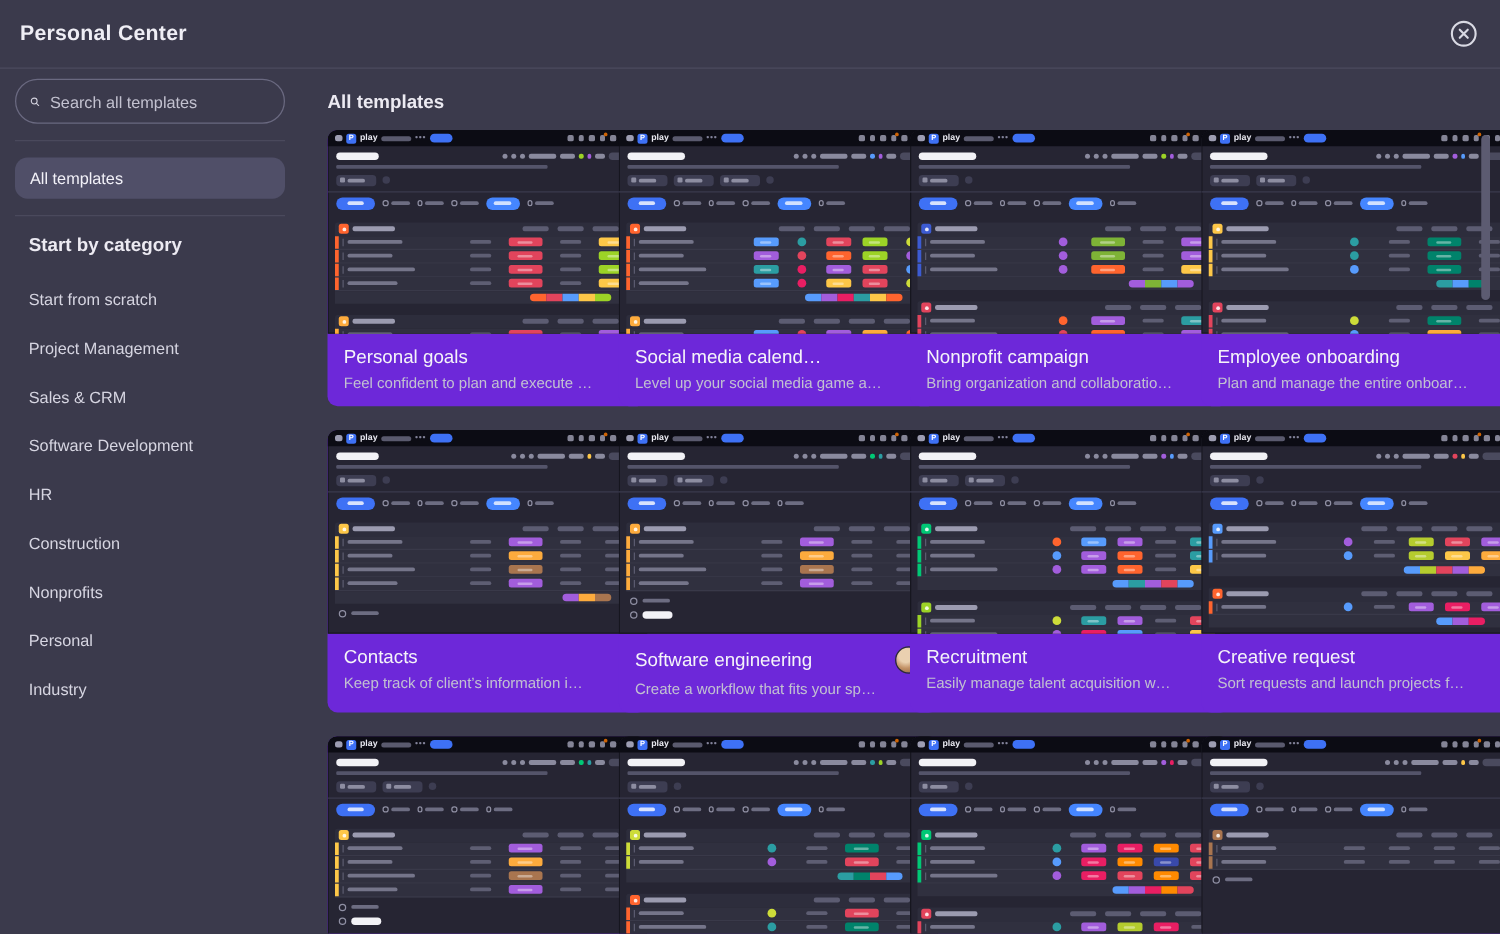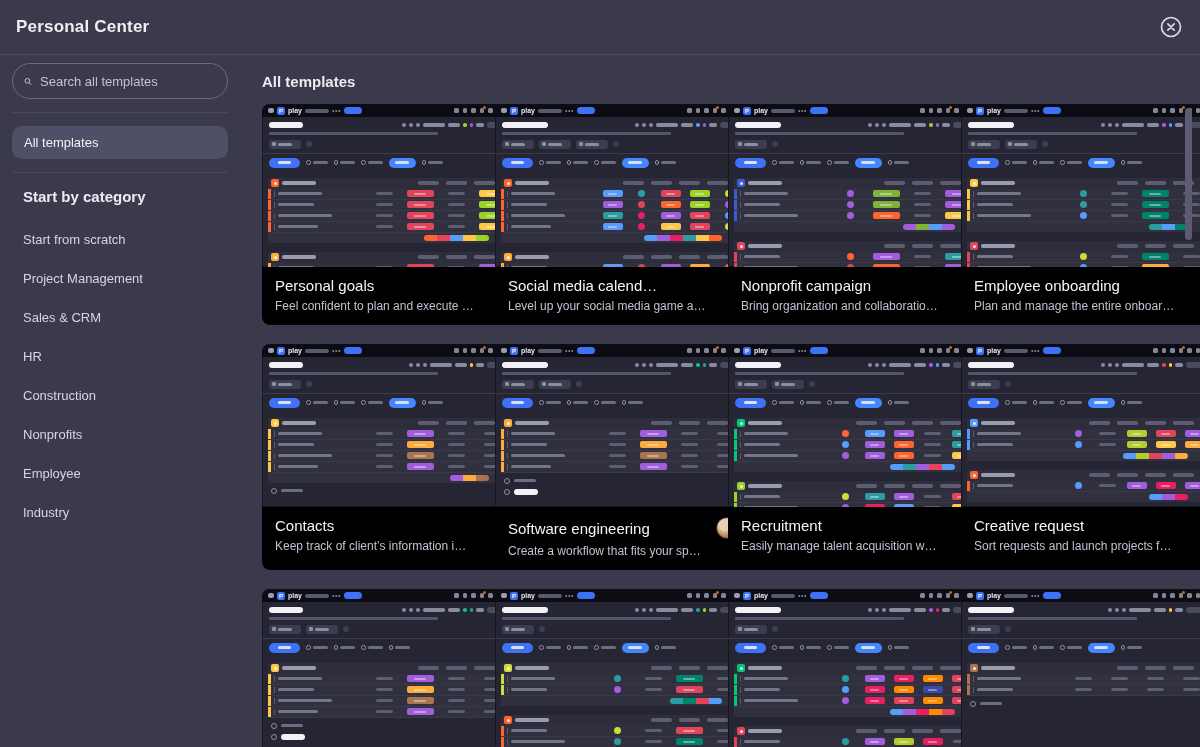--- a/index.html
+++ b/index.html
@@ -21,21 +21,21 @@
   .sb-divider { height:1px; background:#4a495c; margin:13px 0; }
   .sb-item { font-size:13px; color:#e2e1ea; padding:9px 12px; border-radius:10px; cursor:pointer; }
   .sb-item.selected { background:#504f68; color:#f2f1f8; }
   .sb-heading { font-size:15px; font-weight:700; color:#eceaf2; margin:15px 0 24px; padding:0 0 0 11px; }
   .cat-item { font-size:13px; color:#d6d5e1; margin-bottom:18px; padding-left:11px; cursor:pointer; line-height:21px; }
 
   
   .main { flex:1; padding-left:22px; position:relative; }
   .main-heading { font-size:15px; font-weight:700; color:#eceaf2; margin:18px 0 14px; }
   .grid { display:grid; grid-template-columns:repeat(4,212px); column-gap:21px; row-gap:19px; }
-  .card { width:256px; border-radius:8px; overflow:hidden; cursor:pointer; background:#000000; }
+  .card { width:256px; border-radius:8px; overflow:hidden; cursor:pointer; background:#6d28d9; }
   .caption { padding:10px 13px 12px; }
   .cap-toprow { display:flex; align-items:center; justify-content:space-between; }
   .cap-title { font-size:15px; font-weight:500; color:#f5f4f9; white-space:nowrap; overflow:hidden; }
   .cap-desc { font-size:12px; color:#c2c1d1; margin-top:5px; white-space:nowrap; overflow:hidden; }
   .card-avatar { width:22px; height:22px; border-radius:50%; flex:0 0 22px; margin-left:8px;
     background:radial-gradient(circle at 38% 32%, #ead0b0 0 30%, #c39267 55%, #7d5434 100%); border:1px solid #2b2b38; }
 
   
   .vscroll { position:absolute; right:8px; top:108px; width:7px; height:132px; border-radius:4px; background:#5c5b71; cursor:grab; }
 
@@ -134,24 +134,25 @@
       <input type="text" value="" placeholder="Search all templates" style="">
     </div>
     <div class="sb-divider"></div>
     <div class="sb-item selected">All templates</div>
     <div class="sb-divider"></div>
     <div class="sb-heading">Start by category</div>
     <div>
         <div class="cat-item">Start from scratch</div>
         <div class="cat-item">Project Management</div>
         <div class="cat-item">Sales &amp; CRM</div>
+        <div class="cat-item">Software Development</div>
         <div class="cat-item">HR</div>
         <div class="cat-item">Construction</div>
         <div class="cat-item">Nonprofits</div>
-        <div class="cat-item">Employee</div>
+        <div class="cat-item">Personal</div>
         <div class="cat-item">Industry</div>
       </div>
   </div>
 
   <div class="main">
     <div class="main-heading">All templates</div>
     <div class="grid">
         <div class="card">
           <div class="tb">
             <div class="tb-top">

